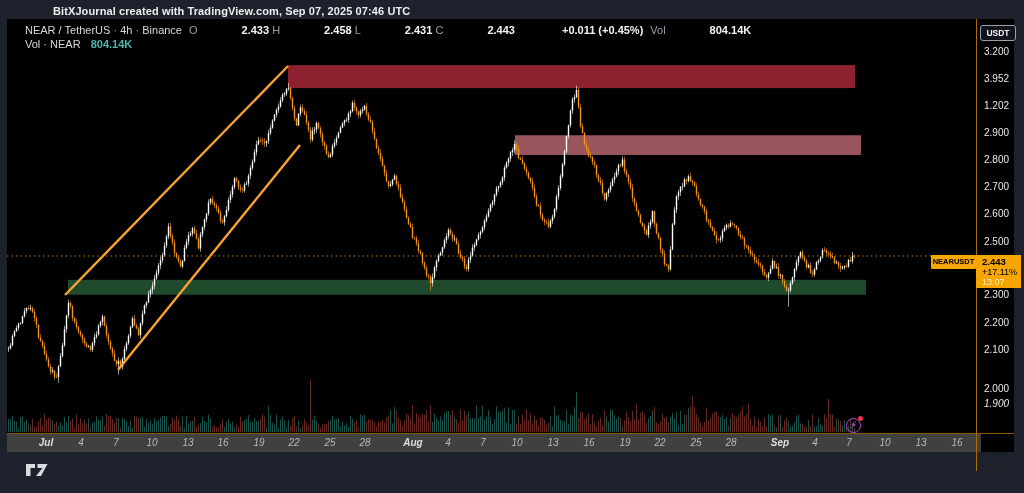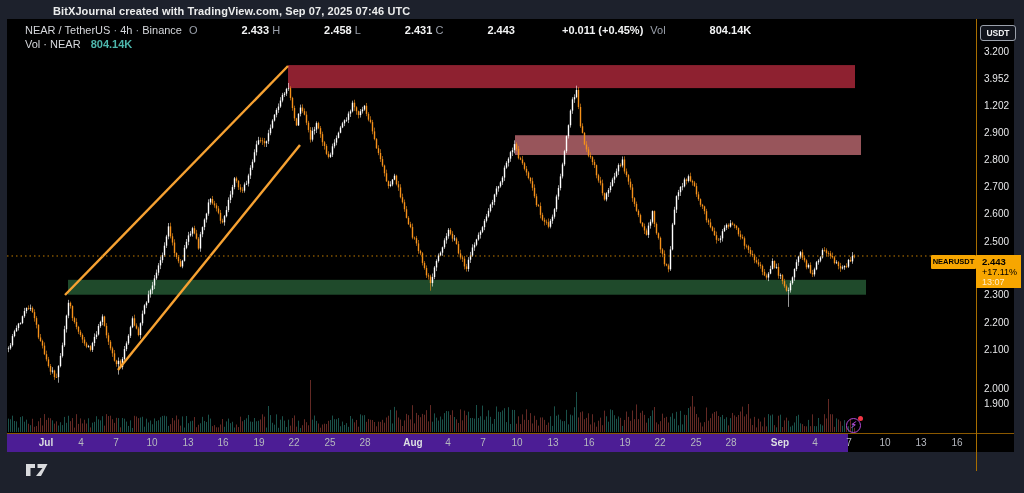--- a/index.html
+++ b/index.html
@@ -23,21 +23,21 @@
   .ptick{position:absolute;left:7px;color:#e8e9eb;font-size:10px;transform:translateY(-50%);}
   #usdt-btn{position:absolute;left:3px;top:6px;width:34px;height:14px;border:1px solid #9aa0ab;border-radius:3px;
             color:#f0f1f3;font-size:8.5px;font-weight:700;text-align:center;line-height:14px;background:#11141c;}
   #price-badge{position:absolute;left:-1px;top:236px;width:39px;height:33px;background:#f7a600;z-index:6;
                color:#000;font-size:9.5px;text-align:left;padding-left:6px;box-sizing:content-box;}
   #price-badge .l1{font-weight:700;line-height:11px;margin-top:1px;}
   #price-badge .l2{line-height:10px;font-size:9px;}
   #price-badge .l3{line-height:10px;font-size:9px;color:rgba(255,248,235,.85);}
   #sym-badge{position:absolute;left:924px;top:236px;width:45px;height:14px;background:#f7a600;z-index:6;
              color:#000;font-size:7.5px;font-weight:700;text-align:center;line-height:14px;border-radius:1px;}
-  #taxis{position:absolute;left:0;top:415px;width:841px;height:18px;background:#4c1d95;z-index:3;}
+  #taxis{position:absolute;left:0;top:415px;width:974px;height:18px;background:#404040;z-index:3;font-style:italic;}
   .ttick{position:absolute;top:3px;color:#b5b8bf;font-size:10px;transform:translateX(-50%);}
   .ttick.month{color:#dcdee2;font-weight:700;}
   
   #boost{position:absolute;left:838px;top:397px;width:18px;height:18px;z-index:5;}
   #boost .ring{position:absolute;left:1px;top:2px;width:13px;height:13px;border:1.6px solid #b14bd6;border-radius:50%;}
   #boost .bolt{position:absolute;left:5.5px;top:4px;color:#b14bd6;font-size:9px;font-weight:700;}
   #boost .dot{position:absolute;right:0;top:0;width:5px;height:5px;border-radius:50%;background:#f23645;}
   
   #footer{position:absolute;left:0;top:452px;width:1024px;height:41px;background:#1d212c;}
   #tv-logo{position:absolute;left:25px;top:8px;display:flex;align-items:center;gap:7px;color:#d9dbde;}
@@ -1397,21 +1397,21 @@
         <div class="ptick" style="top: 86.16px;">1.202</div>
         <div class="ptick" style="top: 113.24px;">2.900</div>
         <div class="ptick" style="top: 140.32px;">2.800</div>
         <div class="ptick" style="top: 167.4px;">2.700</div>
         <div class="ptick" style="top: 194.48px;">2.600</div>
         <div class="ptick" style="top: 221.56px;">2.500</div>
         <div class="ptick" style="top: 275px;">2.300</div>
         <div class="ptick" style="top: 302.8px;">2.200</div>
         <div class="ptick" style="top: 329.88px;">2.100</div>
         <div class="ptick" style="top: 369px;">2.000</div>
-        <div class="ptick" style="top: 384.04px;">1.900</div>
+        <div class="ptick" style="top: 384.04px; font-style: italic;">1.900</div>
       </div>
 
     <div id="sym-badge" style="top: 236px;">NEARUSDT</div>
 
     <div id="boost">
       <div class="ring"></div>
       <div class="bolt">⚡︎</div>
       <div class="dot"></div>
     </div>
   </div>

